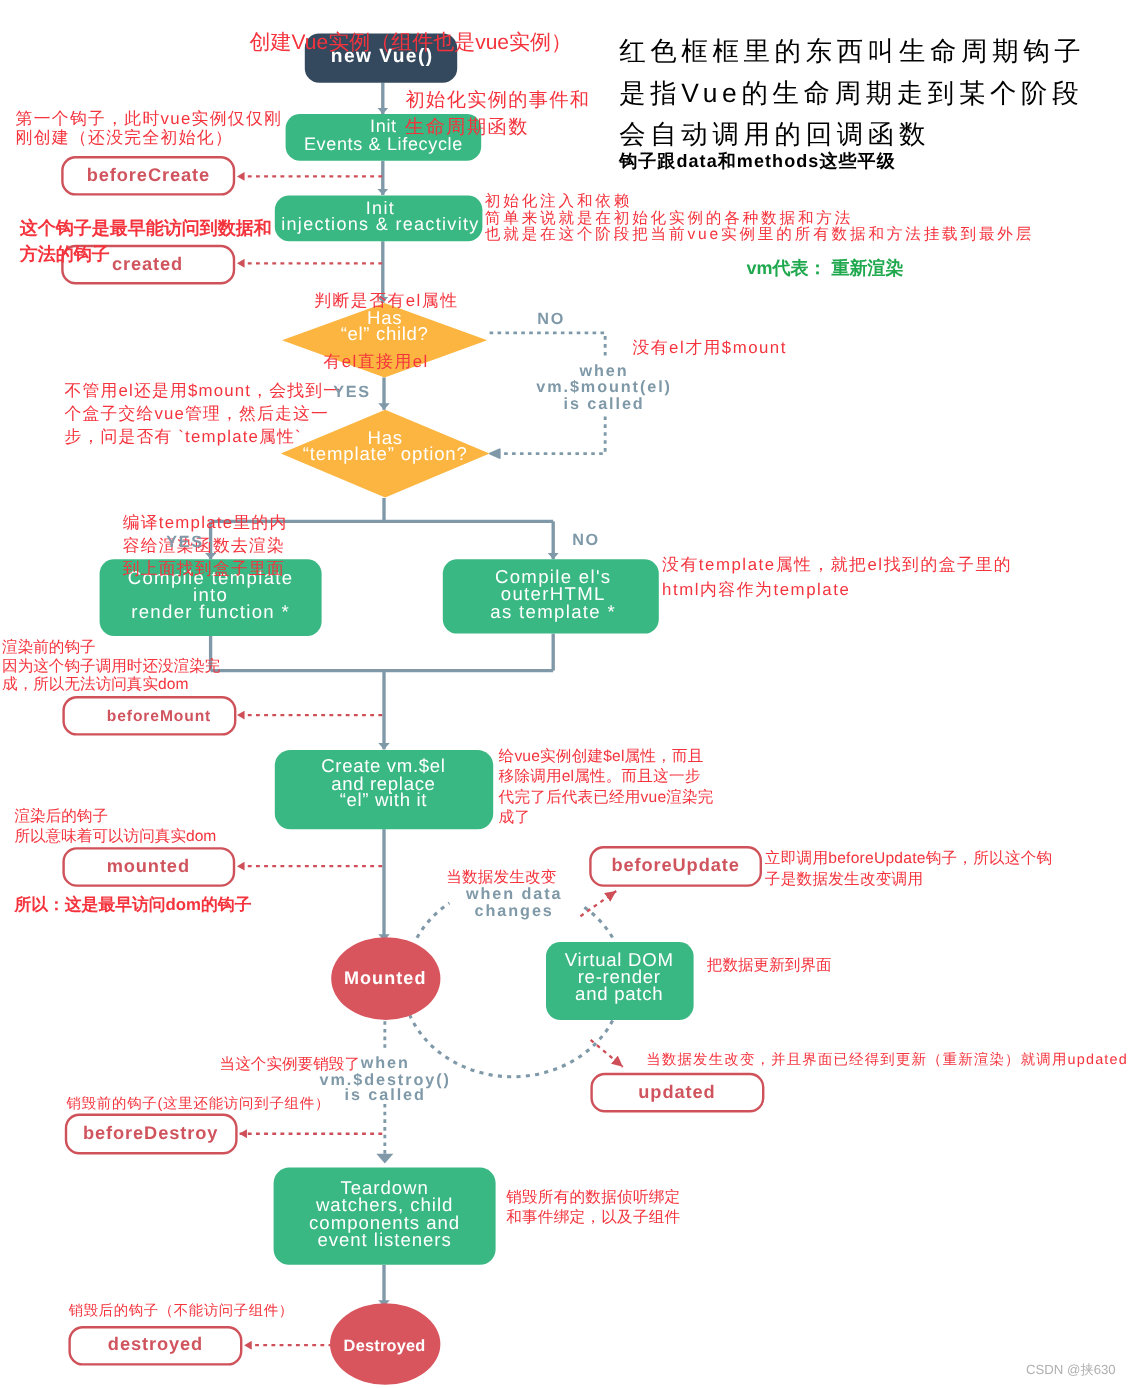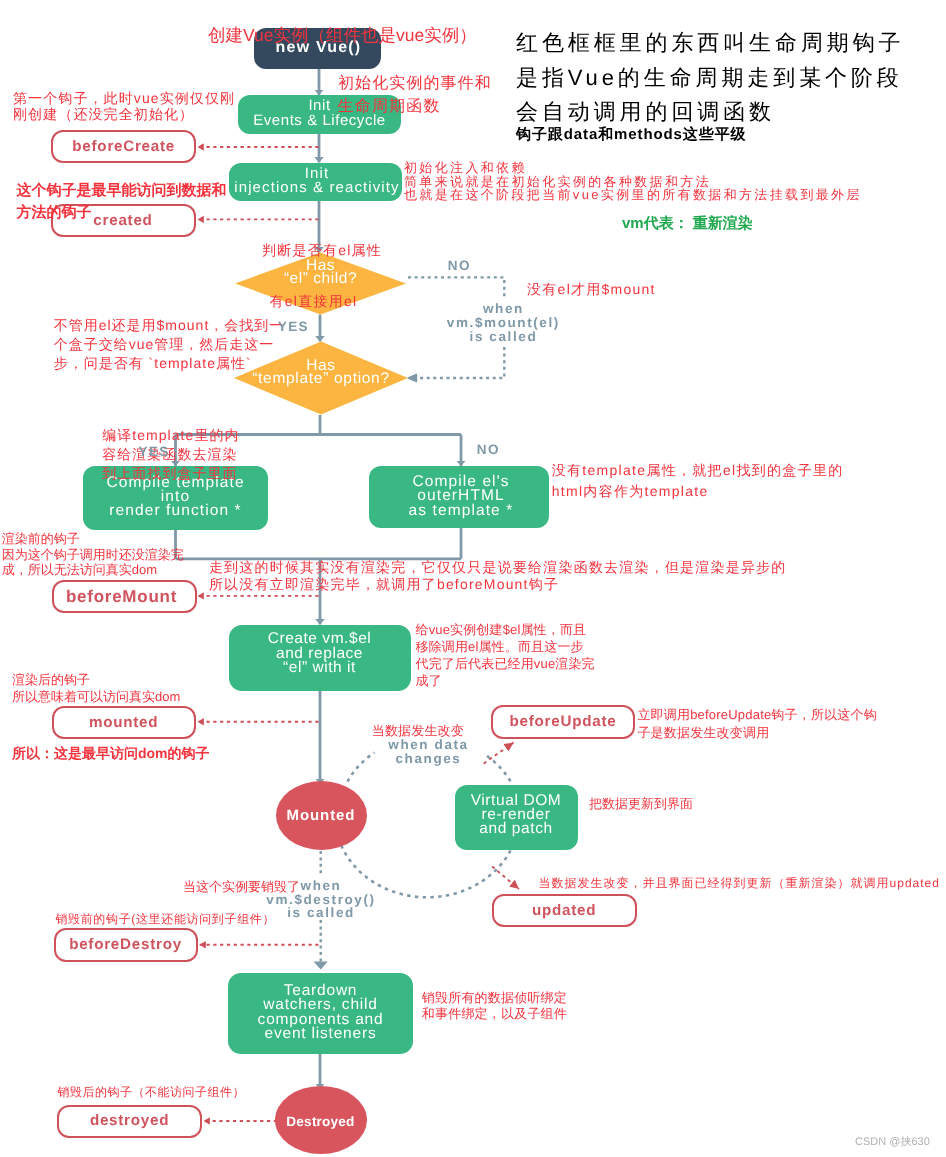--- a/index.html
+++ b/index.html
@@ -123,21 +123,21 @@
   <div class="nodelabel" style="left:454.5px;top:793.5px;width:123px;font-size:15.5px;line-height:14.3px;text-align:center;letter-spacing:0.6px;"><div>Virtual DOM</div><div>re-render</div><div>and patch</div></div>
   <div class="nodelabel" style="left:228px;top:984px;width:185px;font-size:15.5px;line-height:14.3px;text-align:center;letter-spacing:0.8px;"><div>Teardown</div><div>watchers, child</div><div>components and</div><div>event listeners</div></div>
   <div class="nodelabel" style="left:275.5px;top:808px;font-size:15px;line-height:16px;text-align:center;width:91px;font-weight:bold;letter-spacing:0.9px;">Mounted</div>
   <div class="nodelabel" style="left:274.5px;top:1113.5px;font-size:13.6px;line-height:16px;text-align:center;width:92px;font-weight:bold;letter-spacing:0.2px;">Destroyed</div>
 
   <div class="pill" style="left:51.2px;top:129.7px;width:145px;height:33px;"></div>
   <div class="hooklabel" style="left:51.2px;top:137.57999999999998px;font-size:15.2px;line-height:18.24px;text-align:center;width:145px;letter-spacing:0.75px;">beforeCreate</div>
   <div class="pill" style="left:50.5px;top:203.8px;width:145px;height:33px;"></div>
   <div class="hooklabel" style="left:50.5px;top:211.68px;font-size:15.2px;line-height:18.24px;text-align:center;width:145px;letter-spacing:0.75px;">created</div>
   <div class="pill" style="left:51.6px;top:579.8px;width:145px;height:33.5px;"></div>
-  <div class="hooklabel" style="left:47px;top:587.93px;font-size:17px;line-height:18.24px;text-align:center;width:149px;letter-spacing:0.75px;">beforeMount</div>
+  <div class="hooklabel" style="left:58px;top:587.93px;font-size:13px;line-height:18.24px;text-align:center;width:149px;letter-spacing:0.75px;">beforeMount</div>
   <div class="pill" style="left:51.6px;top:705.5px;width:144px;height:33.5px;"></div>
   <div class="hooklabel" style="left:51.6px;top:713.63px;font-size:15.2px;line-height:18.24px;text-align:center;width:144px;letter-spacing:0.75px;">mounted</div>
   <div class="pill" style="left:491px;top:704.8px;width:144px;height:34px;"></div>
   <div class="hooklabel" style="left:491px;top:713.18px;font-size:15.2px;line-height:18.24px;text-align:center;width:144px;letter-spacing:0.75px;">beforeUpdate</div>
   <div class="pill" style="left:491.6px;top:893.8px;width:145px;height:33.5px;"></div>
   <div class="hooklabel" style="left:491.6px;top:901.93px;font-size:15.2px;line-height:18.24px;text-align:center;width:145px;letter-spacing:0.75px;">updated</div>
   <div class="pill" style="left:53.5px;top:928px;width:144px;height:34px;"></div>
   <div class="hooklabel" style="left:53.5px;top:936.38px;font-size:15.2px;line-height:18.24px;text-align:center;width:144px;letter-spacing:0.75px;">beforeDestroy</div>
   <div class="pill" style="left:57.3px;top:1104.6px;width:144.5px;height:33px;"></div>
   <div class="hooklabel" style="left:57.3px;top:1112.48px;font-size:15.2px;line-height:18.24px;text-align:center;width:144.5px;letter-spacing:0.75px;">destroyed</div>
@@ -152,21 +152,20 @@
   <div class="ann" style="left:16.5px;top:180px;font-size:15px;line-height:22.2px;text-align:left;font-weight:bold;"><div>这个钩子是最早能访问到数据和</div><div>方法的钩子</div></div>
   <div class="ann" style="left:404px;top:161px;font-size:13px;line-height:13.6px;text-align:left;letter-spacing:2.35px;"><div>初始化注入和依赖</div><div>简单来说就是在初始化实例的各种数据和方法</div><div>也就是在这个阶段把当前vue实例里的所有数据和方法挂载到最外层</div></div>
   <div class="ann" style="left:622px;top:215px;font-size:15px;line-height:17px;text-align:left;color:#1fa84e;font-weight:bold;">vm代表： 重新渲染</div>
   <div class="ann" style="left:261.9px;top:241.5px;font-size:14px;line-height:16px;text-align:left;letter-spacing:1.25px;">判断是否有el属性</div>
   <div class="ann" style="left:269.5px;top:293px;font-size:14px;line-height:16px;text-align:left;letter-spacing:1.25px;">有el直接用el</div>
   <div class="ann" style="left:527.1px;top:281px;font-size:14px;line-height:16px;text-align:left;letter-spacing:1.25px;">没有el才用$mount</div>
   <div class="ann" style="left:53.7px;top:316px;font-size:14px;line-height:18.9px;text-align:left;letter-spacing:1.0px;"><div>不管用el还是用$mount，会找到一</div><div>个盒子交给vue管理，然后走这一</div><div>步，问是否有 `template属性`</div></div>
   <div class="ann" style="left:102.2px;top:425.5px;font-size:14px;line-height:19.4px;text-align:left;letter-spacing:1.05px;"><div>编译template里的内</div><div>容给渲染函数去渲染</div><div>到上面找到盒子里面</div></div>
   <div class="ann" style="left:551.7px;top:460px;font-size:14px;line-height:21px;text-align:left;letter-spacing:1.3px;"><div>没有template属性，就把el找到的盒子里的</div><div>html内容作为template</div></div>
   <div class="ann" style="left:1.7px;top:531px;font-size:13px;line-height:15.5px;text-align:left;"><div>渲染前的钩子</div><div>因为这个钩子调用时还没渲染完</div><div>成，所以无法访问真实dom</div></div>
-  <div class="ann" style="left:208.9px;top:558.5px;font-size:14px;line-height:17.2px;text-align:left;letter-spacing:1.2px;"><div>走到这的时候其实没有渲染完，它仅仅只是说要给渲染函数去渲染，但是渲染是异步的</div><div>所以没有立即渲染完毕，就调用了beforeMount钩子</div></div>
   <div class="ann" style="left:415.5px;top:620.5px;font-size:13px;line-height:17.2px;text-align:left;letter-spacing:0.15px;"><div>给vue实例创建$el属性，而且</div><div>移除调用el属性。而且这一步</div><div>代完了后代表已经用vue渲染完</div><div>成了</div></div>
   <div class="ann" style="left:12px;top:671px;font-size:13px;line-height:17px;text-align:left;"><div>渲染后的钩子</div><div>所以意味着可以访问真实dom</div></div>
   <div class="ann" style="left:12px;top:745px;font-size:14px;line-height:17px;text-align:left;font-weight:bold;">所以：这是最早访问dom的钩子</div>
   <div class="ann" style="left:371.8px;top:723px;font-size:13px;line-height:16px;text-align:left;letter-spacing:0.15px;">当数据发生改变</div>
   <div class="ann" style="left:637.4px;top:705.5px;font-size:13px;line-height:18.5px;text-align:left;letter-spacing:0.2px;"><div>立即调用beforeUpdate钩子，所以这个钩</div><div>子是数据发生改变调用</div></div>
   <div class="ann" style="left:589px;top:795.5px;font-size:13px;line-height:16px;text-align:left;">把数据更新到界面</div>
   <div class="ann" style="left:538.6px;top:874.5px;font-size:12px;line-height:16px;text-align:left;letter-spacing:1.0px;">当数据发生改变，并且界面已经得到更新（重新渲染）就调用updated</div>
   <div class="ann" style="left:183px;top:879px;font-size:13px;line-height:16px;text-align:left;">当这个实例要销毁了</div>
   <div class="ann" style="left:55.4px;top:911px;font-size:12px;line-height:16px;text-align:left;letter-spacing:0.65px;">销毁前的钩子(这里还能访问到子组件）</div>
   <div class="ann" style="left:421.8px;top:989.5px;font-size:13px;line-height:16px;text-align:left;letter-spacing:0.2px;"><div>销毁所有的数据侦听绑定</div><div>和事件绑定，以及子组件</div></div>

